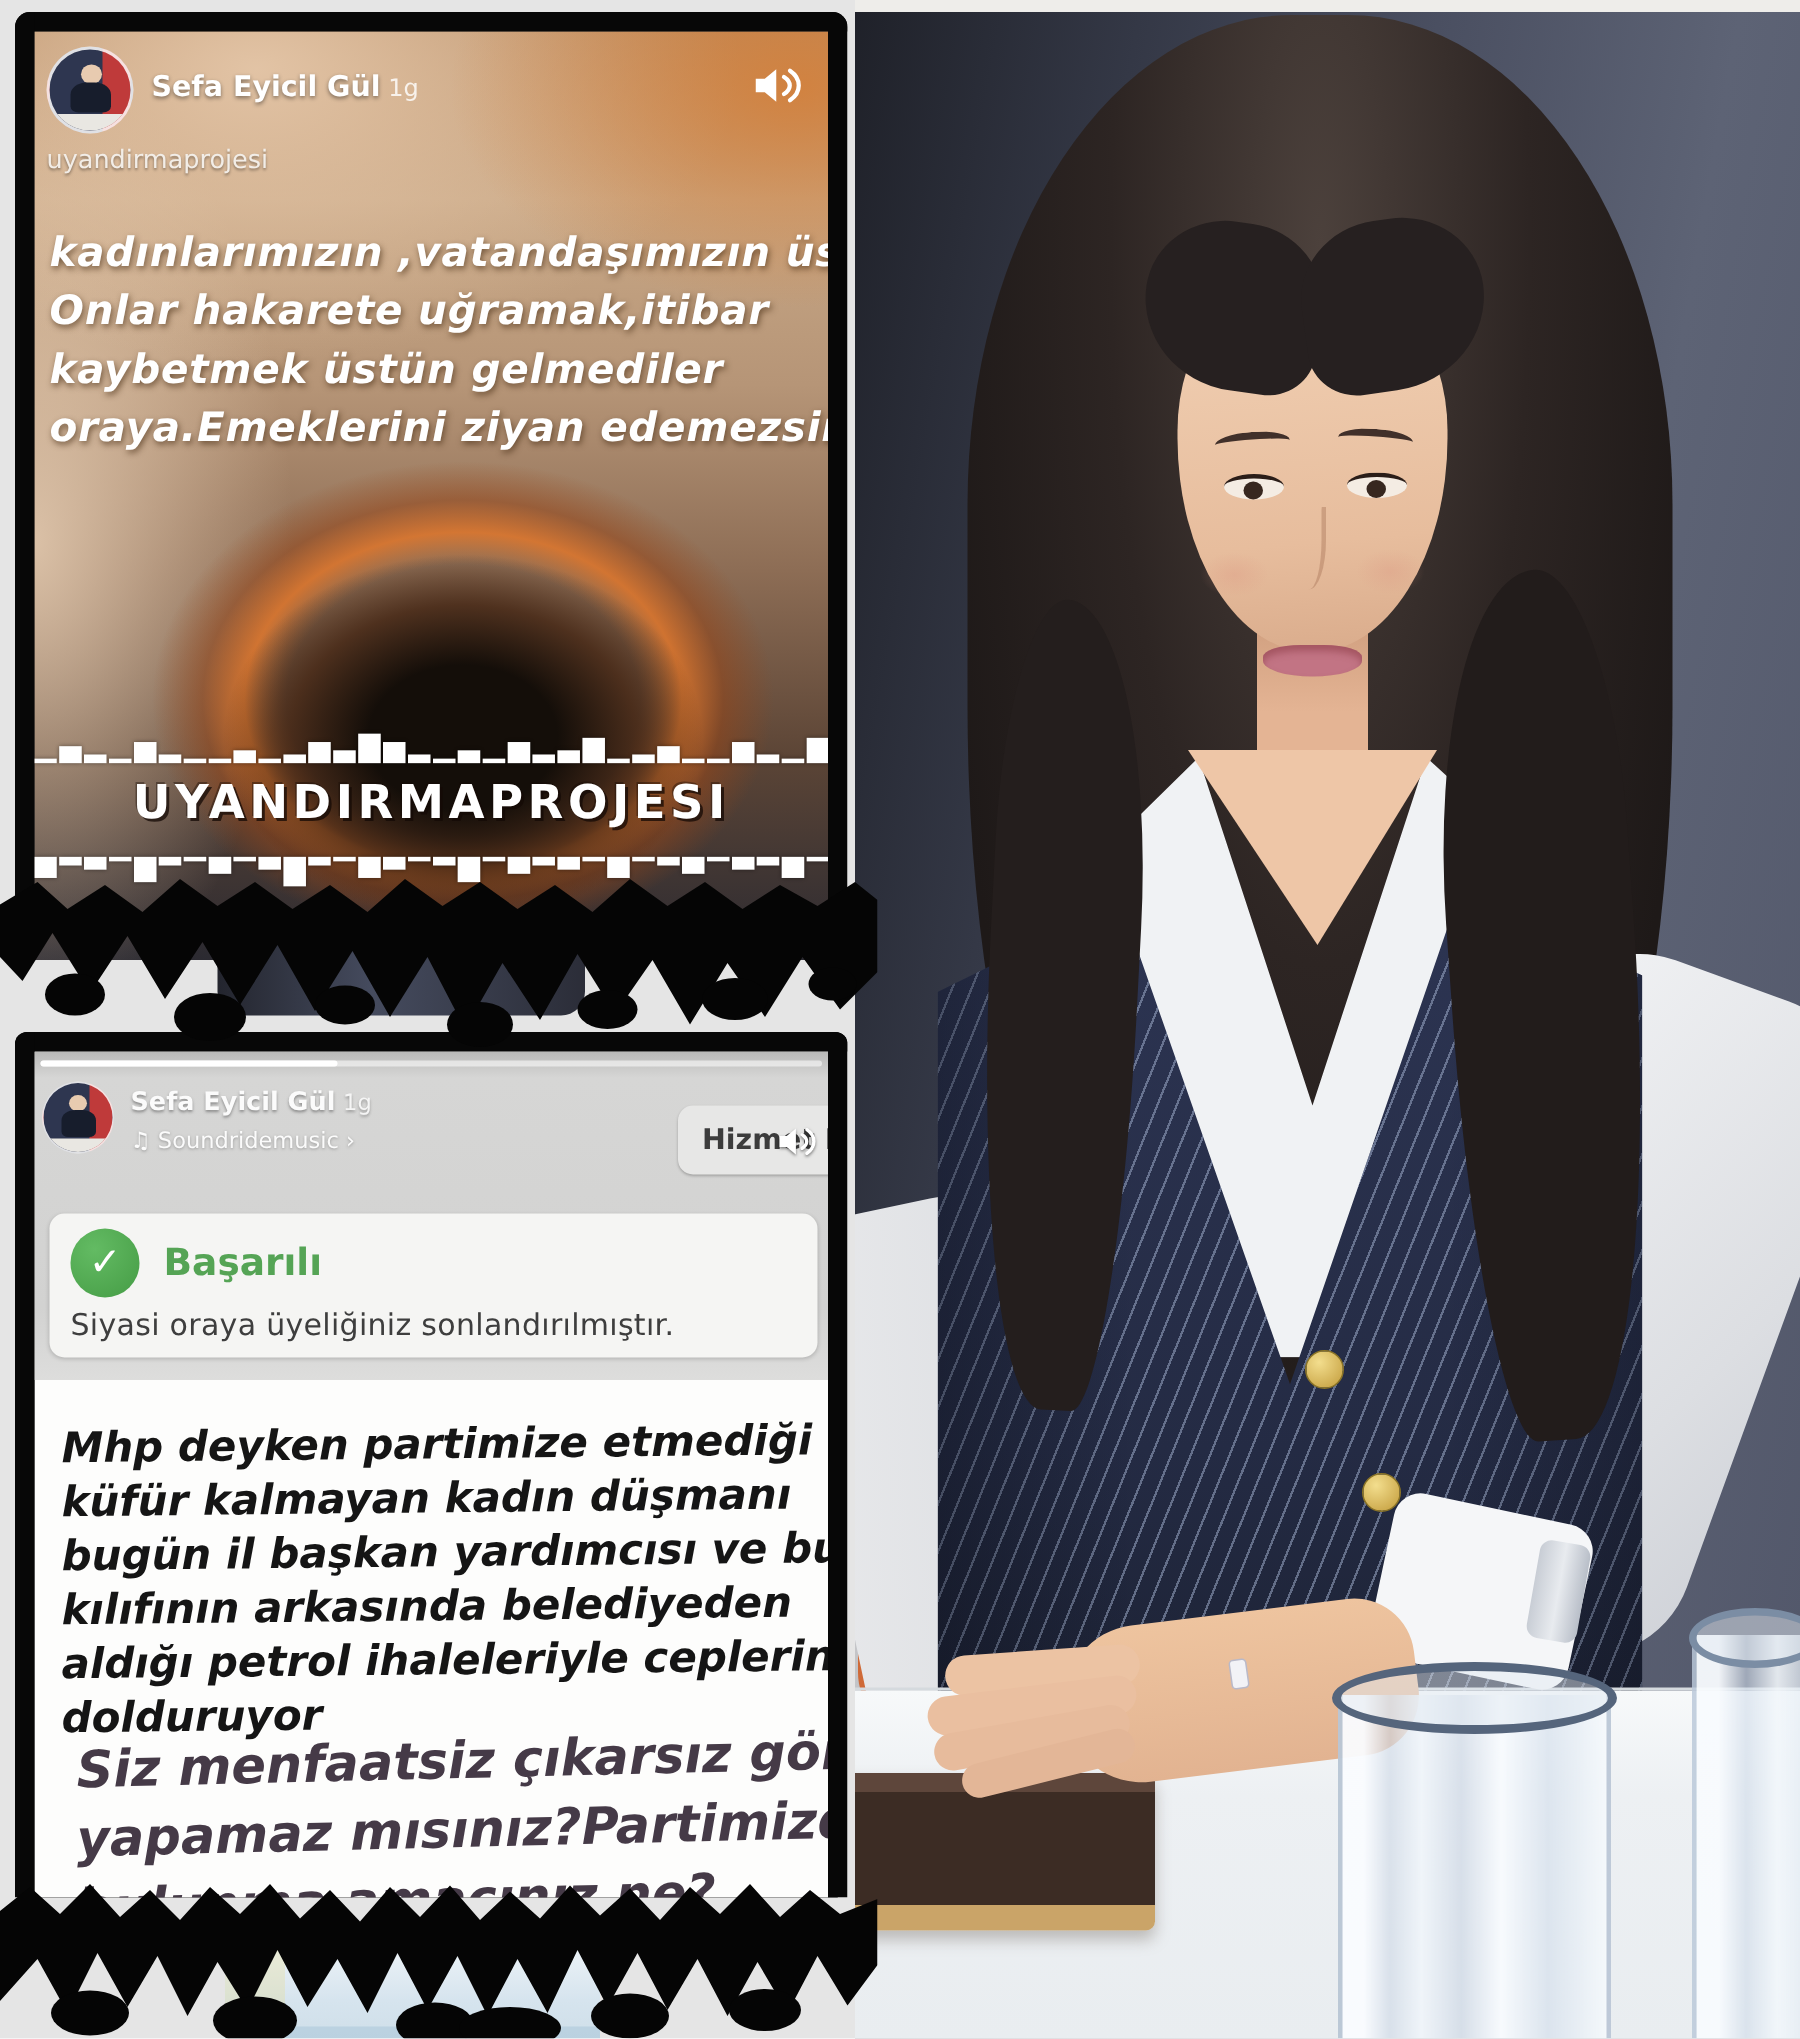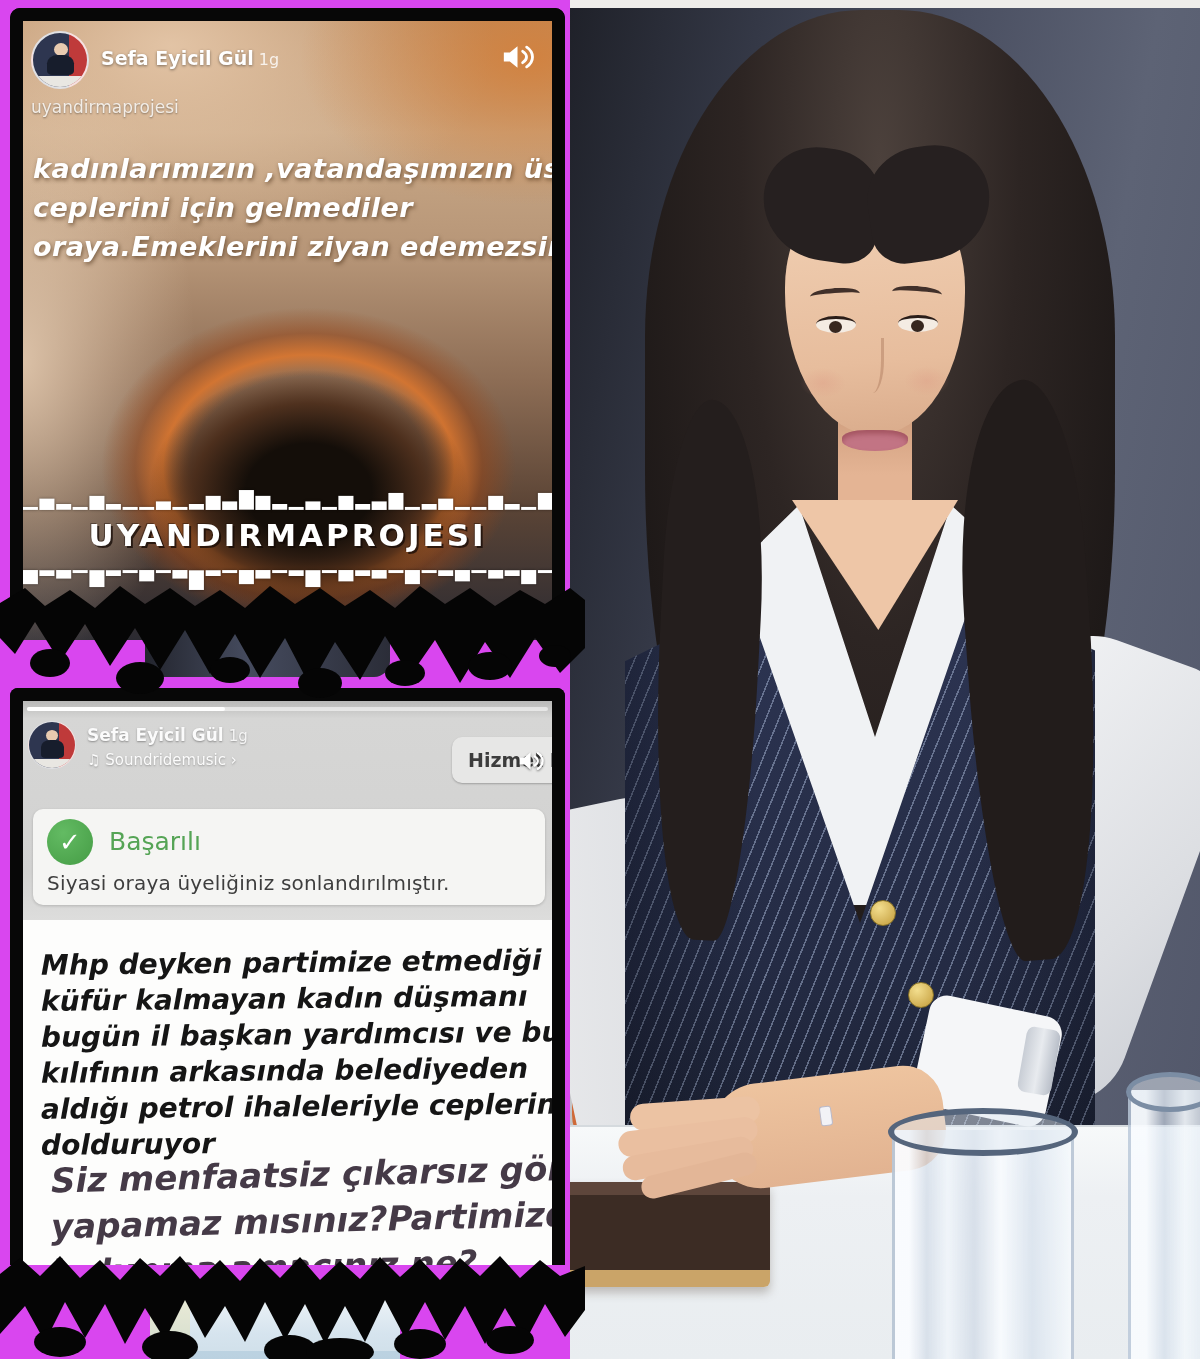--- a/index.html
+++ b/index.html
@@ -1,18 +1,18 @@
 <!DOCTYPE html>
 <html><head>
 <meta charset="utf-8">
 <style>
   * { margin:0; padding:0; box-sizing:border-box; }
   html,body { background:#ffffff; }
   body { font-family:"DejaVu Sans", sans-serif; }
-  .page { position:relative; width:1200px; height:1359px; background:#d946ef; overflow:hidden; }
+  .page { position:relative; width:1200px; height:1359px; background:#e5e5e5; overflow:hidden; }
   .abs { position:absolute; }
 
   
   .story-frame { position:absolute; border:13px solid #070707; border-bottom:none; overflow:hidden; background:#222; }
   #story1 { left:10px; top:8px; width:555px; height:632px; border-radius:10px 10px 0 0; }
   #story2 { left:10px; top:688px; width:555px; height:577px; border-radius:8px 8px 0 0; }
   .s-content { position:relative; width:100%; height:100%; }
 
   
   #s1bg {
@@ -46,21 +46,21 @@
     background:linear-gradient(180deg,#b9b9b8 0%, #d6d6d5 8%, #d2d2d1 78%, #dddddc 100%); }
   .progress-track { background:rgba(255,255,255,.55); border-radius:2px; }
   .progress-fill { background:#ffffff; border-radius:2px; height:100%; }
   .s2-user { font-size:17px; font-weight:bold; color:#fbfbfb; text-shadow:0 1px 2px rgba(90,90,90,.6); white-space:nowrap; }
   .s2-music { font-size:15px; color:rgba(255,255,255,.95); text-shadow:0 1px 2px rgba(90,90,90,.5); white-space:nowrap; }
   .sticker-pill { background:#e7e7e6; border-radius:10px; box-shadow:0 1px 2px rgba(0,0,0,.25);
     color:#3c3c3c; font-size:19px; font-weight:bold; display:flex; align-items:center; padding-left:16px; white-space:nowrap; }
   .success-card { background:#f5f5f3; border-radius:10px; box-shadow:0 1px 3px rgba(0,0,0,.18); }
   .check-circle { border-radius:50%; background:radial-gradient(circle at 35% 30%, #63bb63, #459c45);
     display:flex; align-items:center; justify-content:center; color:#ffffff; font-size:26px; font-weight:bold; }
-  .success-title { font-size:25px; font-weight:normal; color:#55a455; }
+  .success-title { font-size:25px; font-weight:bold; color:#55a455; }
   .success-msg { font-size:20px; color:#3e3e3e; letter-spacing:.2px; white-space:nowrap; }
   .s2-caption1 { font-size:28px; font-weight:bold; font-style:italic; color:#151515;
     line-height:36px; white-space:nowrap; transform:rotate(-.6deg); }
   .s2-caption2 { font-size:34px; font-weight:bold; font-style:italic; color:#453a47;
     line-height:46px; white-space:nowrap; transform:rotate(-1.4deg); }
 
   
   .spk { display:block; }
 
   
@@ -92,21 +92,22 @@
       </div>
       <svg class="abs spk" style="right:14px; top:16px;" width="40" height="40" viewBox="0 0 24 24">
         <path d="M3.5 9.3v5.4h3.6l4.6 3.8V5.5L7.1 9.3H3.5z" fill="#ffffff"></path>
         <path d="M14.8 8.6c1.4 .9 2.3 2 2.3 3.4s-.9 2.5-2.3 3.4" stroke="#ffffff" stroke-width="1.7" fill="none" stroke-linecap="round"></path>
         <path d="M17.2 6.1c2.2 1.5 3.5 3.5 3.5 5.9s-1.3 4.4-3.5 5.9" stroke="#ffffff" stroke-width="1.7" fill="none" stroke-linecap="round"></path>
       </svg>
       <div class="abs" style="left:8px; top:76px; font-size:17px; color:#f2ede7; text-shadow:0 1px 2px rgba(0,0,0,.4);">uyandirmaprojesi</div>
 
       <div class="abs" style="left:10px; top:128px; right:-40px;">
         <div class="s1-caption">kadınlarımızın ,vatandaşımızın üstün</div>
-        <div class="s1-caption">ceplerini için gelmediler</div>
+        <div class="s1-caption">Onlar hakarete uğramak,itibar</div>
+        <div class="s1-caption">kaybetmek üstün gelmediler</div>
         <div class="s1-caption">oraya.Emeklerini ziyan edemezsiniz.</div>
       </div>
 
       <div class="abs wave" style="left:0; right:0; top:466px; text-align:center;">▁▄▂▁▅▂▁▁▃▁▂▅▃▇▅▂▁▃▁▅▂▃▆▁▂▄▁▁▅▂▁▆▃▁▂▄▂▁</div>
       <div class="abs audio-title" style="left:0; right:0; top:496px; text-align:center;">UYANDIRMAPROJESI</div>
       <div class="abs wave" style="left:0; right:0; top:550px; text-align:center; transform:scaleY(-1);">▅▂▃▁▆▂▁▄▁▃▇▂▁▅▃▁▂▆▁▄▂▃▁▅▁▂▄▁▃▂▅▁▃▂▁</div>
     </div>
   </div>
 
   <div class="abs" style="left:145px; top:615px; width:245px; height:62px; z-index:3; border-radius:0 0 16px 16px;

